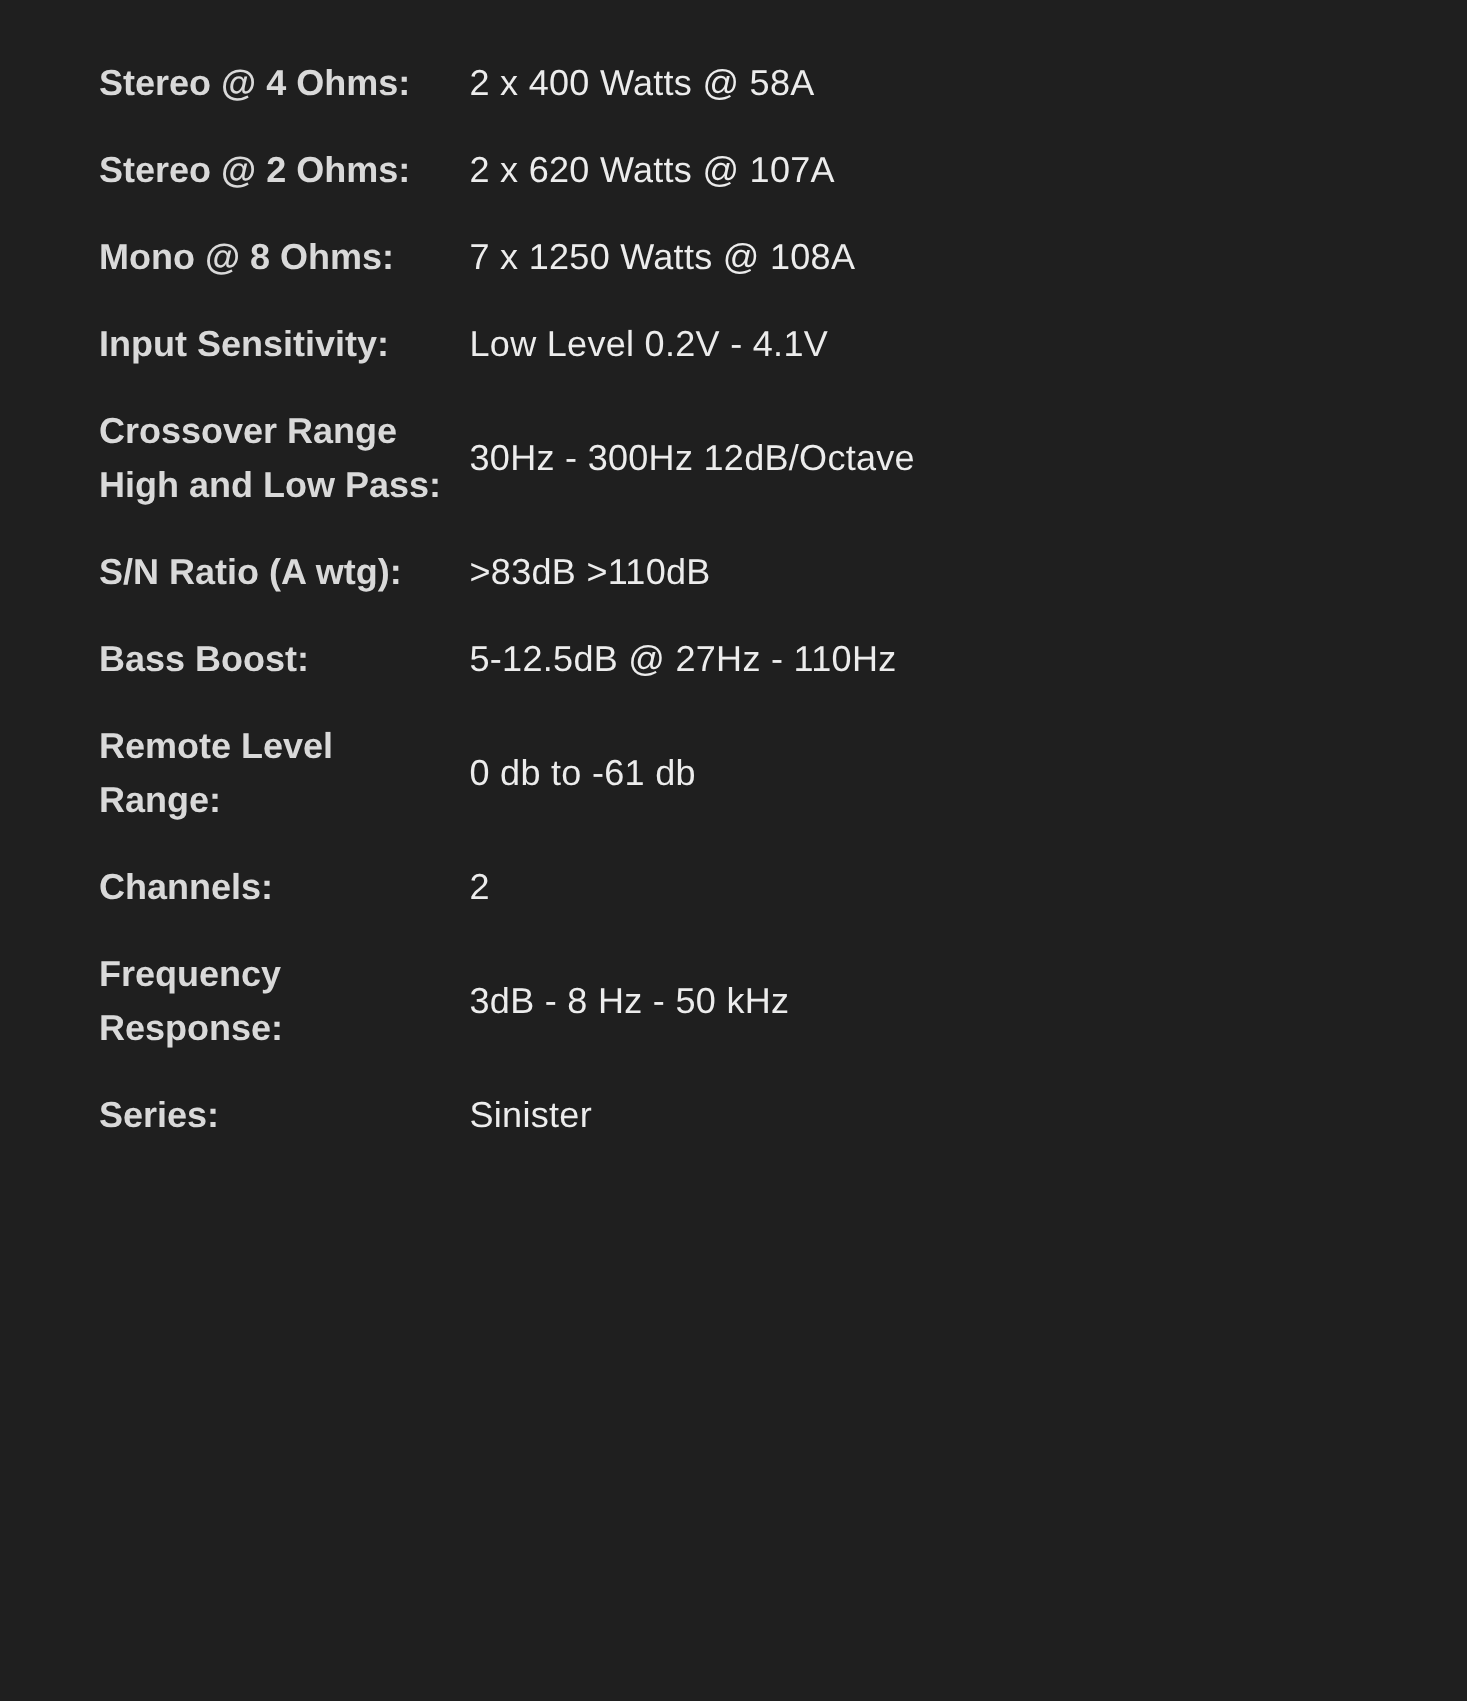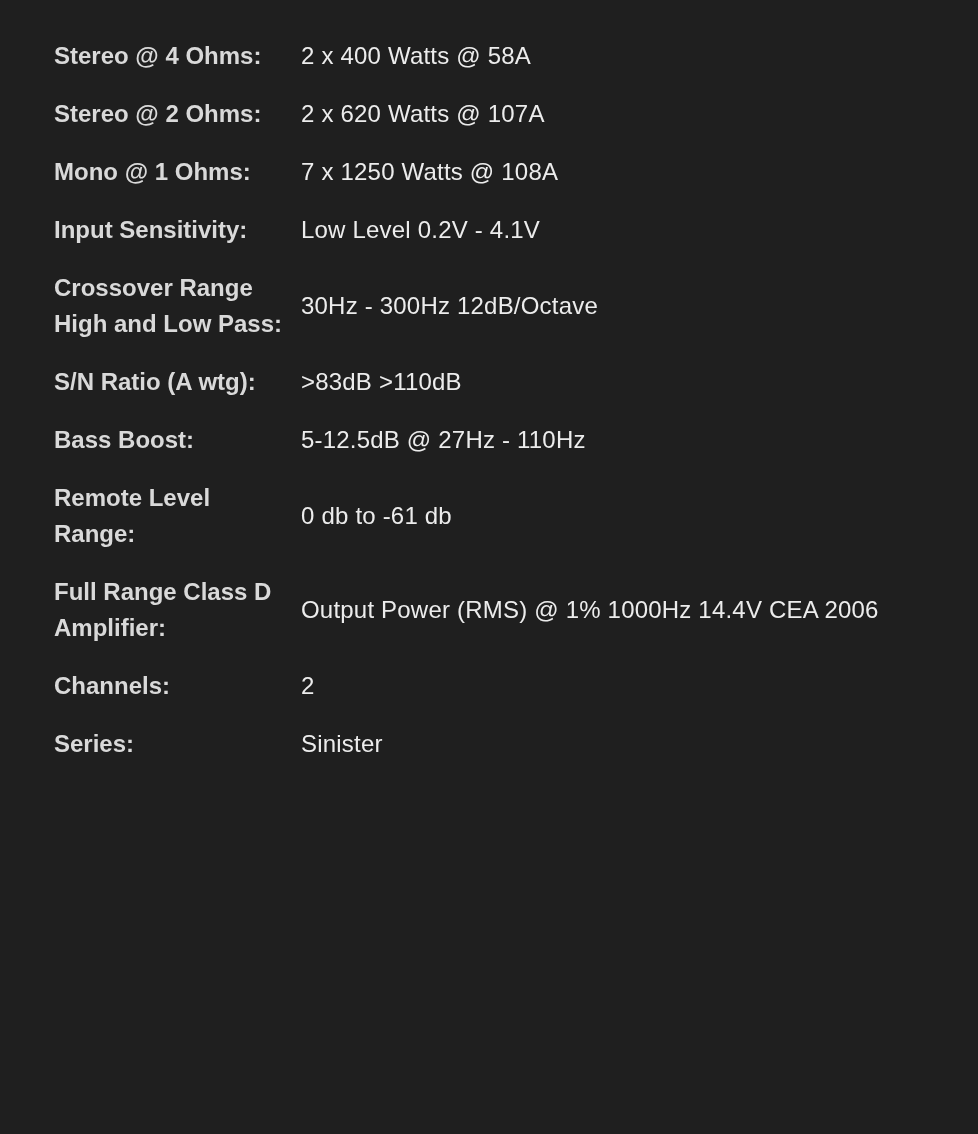--- a/index.html
+++ b/index.html
@@ -8,21 +8,21 @@
       background: #1f1f1f;
     }
     body {
       width: 978px;
       height: 1134px;
       overflow: hidden;
       font-family: "Liberation Sans", "DejaVu Sans", sans-serif;
     }
     .spec-wrap {
       position: absolute;
-      left: 48px;
+      left: 60px;
       top: 27px;
       width: 880px;
     }
     table.spec-table {
       border-collapse: collapse;
       border-spacing: 0;
     }
     table.spec-table td {
       padding: 11px 0 11px 6px;
       vertical-align: middle;
@@ -51,21 +51,21 @@
     <tbody>
       <tr>
         <td class="spec-label">Stereo @ 4 Ohms:</td>
         <td class="spec-value">2 x 400 Watts @ 58A</td>
       </tr>
       <tr>
         <td class="spec-label">Stereo @ 2 Ohms:</td>
         <td class="spec-value">2 x 620 Watts @ 107A</td>
       </tr>
       <tr>
-        <td class="spec-label">Mono @ 1 Ohms:</td>
+        <td class="spec-label">Mono @ 8 Ohms:</td>
         <td class="spec-value">7 x 1250 Watts @ 108A</td>
       </tr>
       <tr>
         <td class="spec-label">Input Sensitivity:</td>
         <td class="spec-value">Low Level 0.2V - 4.1V</td>
       </tr>
       <tr>
         <td class="spec-label">Crossover Range High and Low Pass:</td>
         <td class="spec-value">30Hz - 300Hz 12dB/Octave</td>
       </tr>
@@ -75,26 +75,26 @@
       </tr>
       <tr>
         <td class="spec-label">Bass Boost:</td>
         <td class="spec-value">5-12.5dB @ 27Hz - 110Hz</td>
       </tr>
       <tr>
         <td class="spec-label">Remote Level Range:</td>
         <td class="spec-value">0 db to -61 db</td>
       </tr>
       <tr>
-        <td class="spec-label">Full Range Class D Amplifier:</td>
-        <td class="spec-value">Output Power (RMS) @ 1% 1000Hz 14.4V CEA 2006</td>
+        <td class="spec-label">Channels:</td>
+        <td class="spec-value">2</td>
       </tr>
       <tr>
-        <td class="spec-label">Channels:</td>
-        <td class="spec-value">2</td>
+        <td class="spec-label">Frequency Response:</td>
+        <td class="spec-value">3dB - 8 Hz - 50 kHz</td>
       </tr>
       <tr>
         <td class="spec-label">Series:</td>
         <td class="spec-value">Sinister</td>
       </tr>
     </tbody>
   </table>
 </div>
 
 </body></html>

